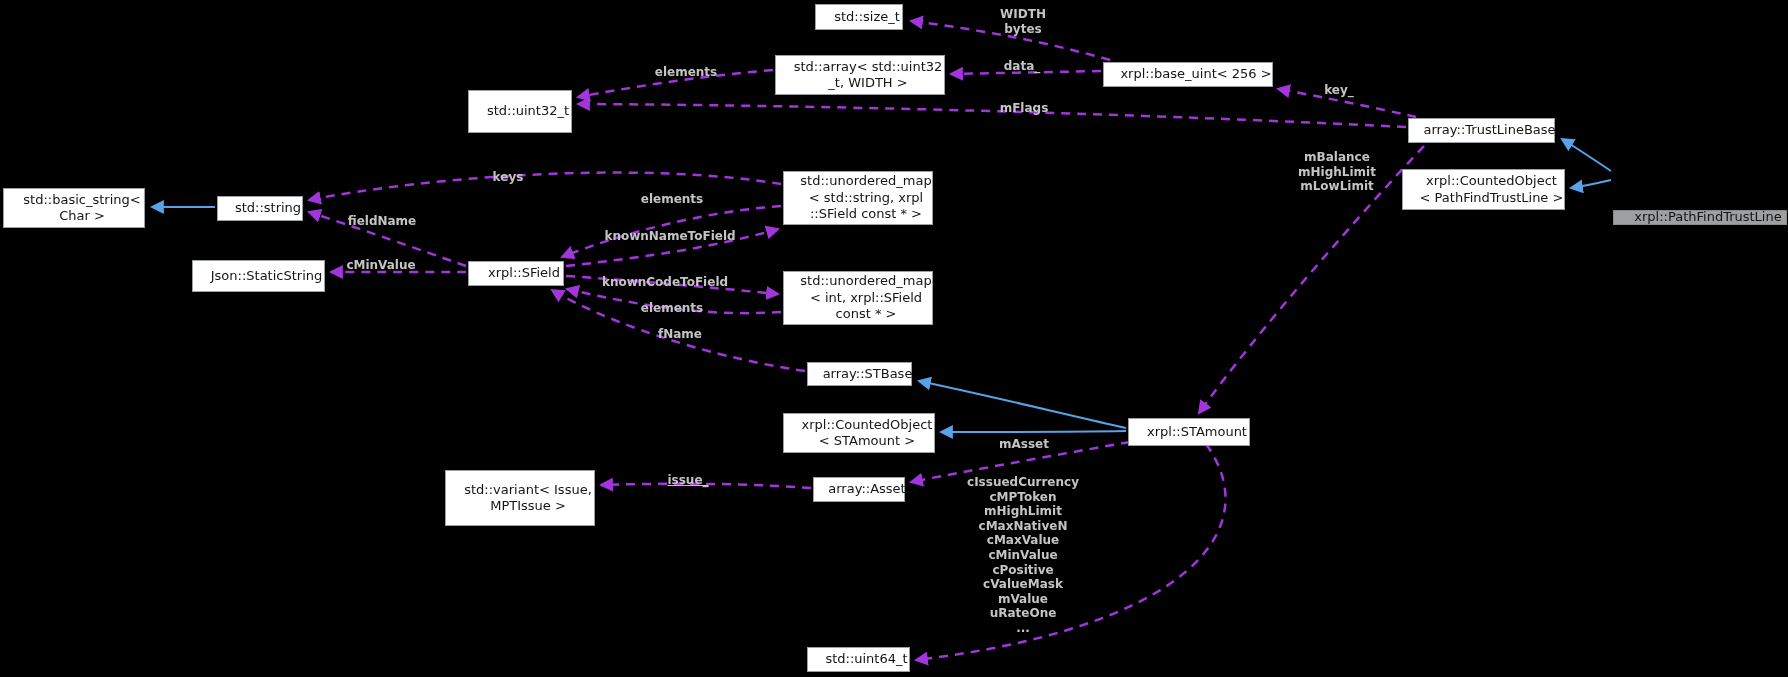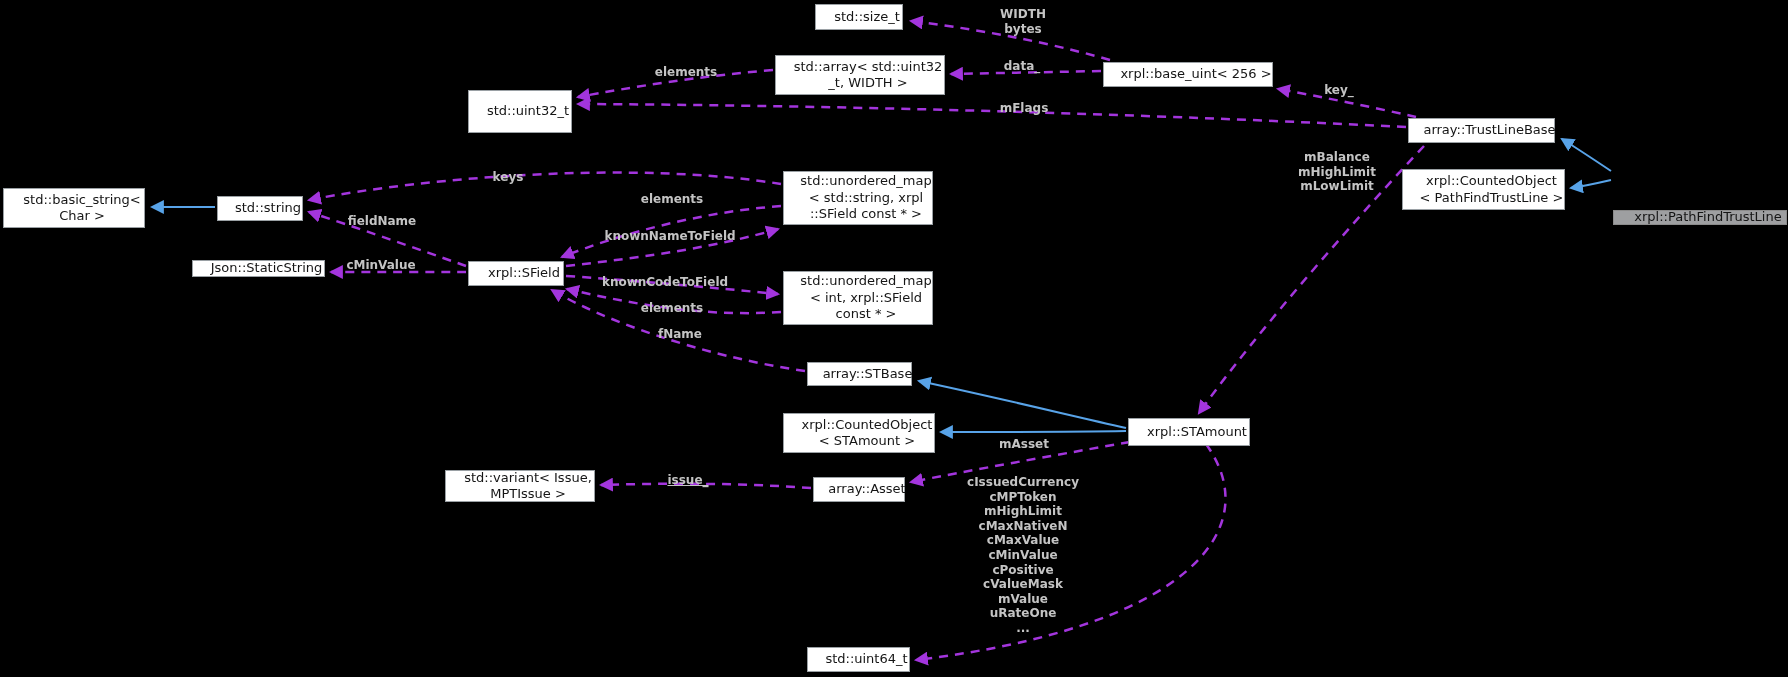--- a/index.html
+++ b/index.html
@@ -93,21 +93,21 @@
       <div class="node highlight" style="left: 1613px; top: 162px; width: 174px; height: 15px; margin-top: 48px;">
         <span>xrpl::PathFindTrustLine</span>
       </div>
       <div class="node" style="left: 3px; top: 188px; width: 142px; height: 40px;">
         <span>std::basic_string&lt;</span>
         <span>Char &gt;</span>
       </div>
       <div class="node" style="left: 217px; top: 196px; width: 86px; height: 25px; justify-content: center;">
         <span>std::string</span>
       </div>
-      <div class="node" style="left: 192px; top: 260px; width: 133px; height: 17px;">
+      <div class="node" style="left: 192px; top: 260px; width: 133px; height: 32px;">
         <span>Json::StaticString</span>
       </div>
       <div class="node" style="left: 468px; top: 261px; width: 96px; height: 25px;">
         <span>xrpl::SField</span>
       </div>
       <div class="node" style="left: 783px; top: 171px; width: 150px; height: 54px;">
         <span>std::unordered_map</span>
         <span>&lt; std::string, xrpl</span>
         <span>::SField const * &gt;</span>
       </div>
@@ -122,21 +122,21 @@
       <div class="node" style="left: 783px; top: 413px; width: 152px; height: 40px;">
         <span>xrpl::CountedObject</span>
         <span>&lt; STAmount &gt;</span>
       </div>
       <div class="node" style="left: 1128px; top: 418px; width: 122px; height: 28px;">
         <span>xrpl::STAmount</span>
       </div>
       <div class="node" style="left: 813px; top: 477px; width: 92px; height: 25px;">
         <span>array::Asset</span>
       </div>
-      <div class="node" style="left: 445px; top: 470px; width: 150px; height: 32px;">
+      <div class="node" style="left: 445px; top: 470px; width: 150px; height: 56px;">
         <span>std::variant&lt; Issue,</span>
         <span>MPTIssue &gt;</span>
       </div>
       <div class="node" style="left: 807px; top: 647px; width: 103px; height: 25px;">
         <span>std::uint64_t</span>
       </div>
     </div>
   <div id="labels-layer">
       <div class="edge-label" style="left: 1023px; top: 7px;">
         <div>WIDTH</div>

